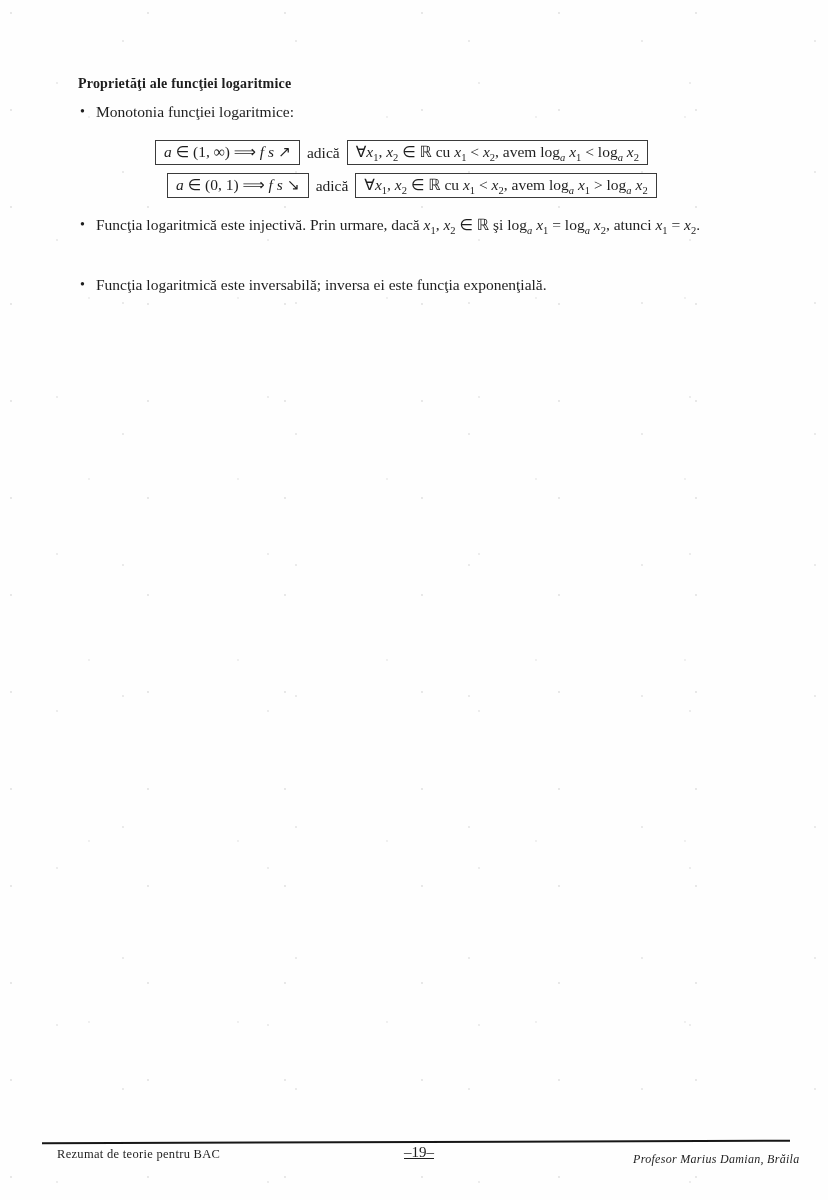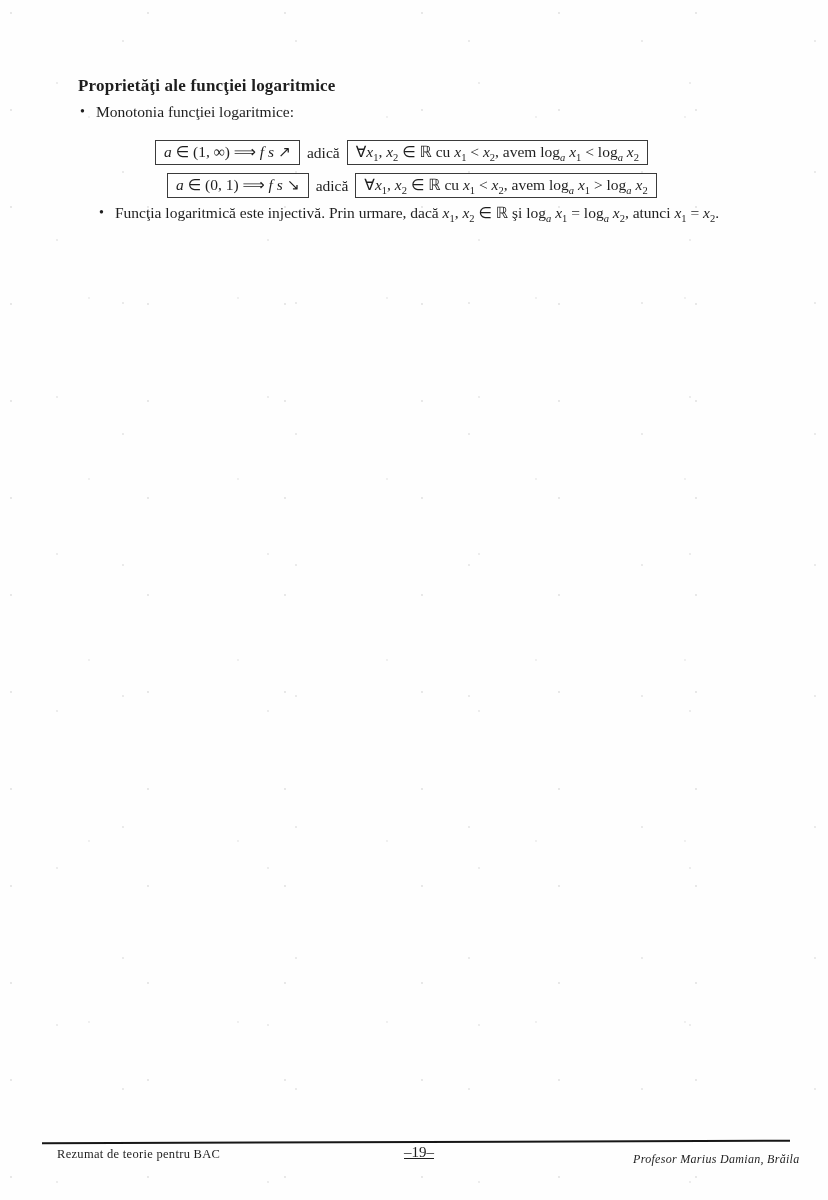--- a/index.html
+++ b/index.html
@@ -20,39 +20,39 @@
       radial-gradient(circle at 11px 13px, #e2e2e2 0.6px, transparent 1.2px),
       radial-gradient(circle at 57px 83px, #e8e8e8 0.6px, transparent 1.2px),
       radial-gradient(circle at 123px 41px, #e5e5e5 0.6px, transparent 1.2px),
       radial-gradient(circle at 89px 117px, #ececec 0.6px, transparent 1.2px);
     background-size: 137px 97px, 211px 157px, 173px 131px, 149px 181px;
   }
   .title {
     position: absolute;
     top: 76px;
     left: 78px;
-    font-size: 17px;
+    font-size: 14px;
     font-weight: bold;
     letter-spacing: 0.2px;
     white-space: nowrap;
   }
   .bullet-line {
     position: absolute;
     left: 80px;
     font-size: 15.5px;
     white-space: nowrap;
   }
   .bullet-dot {
     display: inline-block;
     width: 16px;
     font-size: 14px;
     vertical-align: 1px;
   }
   .b1 { top: 103px; }
-  .b2 { top: 204px; margin-left: 19px; }
+  .b2 { top: 216px; }
   .b3 { top: 246px; }
   .b4 { top: 276px; }
   .formula-row {
     position: absolute;
     left: 155px;
     display: flex;
     align-items: center;
     gap: 7px;
     font-size: 15.5px;
     white-space: nowrap;
@@ -120,19 +120,22 @@
     <span class="mbox"><span class="var">a</span><span> ∈ (0, 1) ⟹ </span><span class="var">f s</span><span> ↘</span></span>
     <span class="connector">adică</span>
     <span class="mbox"><span>∀</span><span class="var">x</span><sub>1</sub><span>, </span><span class="var">x</span><sub>2</sub><span> ∈ ℝ cu </span><span class="var">x</span><sub>1</sub><span> &lt; </span><span class="var">x</span><sub>2</sub><span>,  avem  log</span><sub class="var">a</sub><span> </span><span class="var">x</span><sub>1</sub><span> &gt; log</span><sub class="var">a</sub><span> </span><span class="var">x</span><sub>2</sub></span>
   </div>
 
   <div class="bullet-line b2">
     <span class="bullet-dot">•</span><span><span>Funcţia logaritmică este injectivă. Prin urmare, dacă </span><span class="var">x</span><sub>1</sub><span>, </span><span class="var">x</span><sub>2</sub><span> ∈ ℝ şi log</span><sub class="var">a</sub><span> </span><span class="var">x</span><sub>1</sub><span> = log</span><sub class="var">a</sub><span> </span><span class="var">x</span><sub>2</sub><span>, atunci </span><span class="var">x</span><sub>1</sub><span> = </span><span class="var">x</span><sub>2</sub><span>.</span></span>
   </div>
 
 
+  <div class="bullet-line b4">
+    <span class="bullet-dot">•</span><span><span>Funcţia logaritmică este inversabilă; inversa ei este funcţia exponenţială.</span></span>
+  </div>
 
   <div class="footer-rule"></div>
   <div class="footer-left">Rezumat de teorie pentru BAC</div>
   <div class="footer-center">–19–</div>
   <div class="footer-right">Profesor Marius Damian, Brăila</div>
 
 </div>
 
 </body></html>

